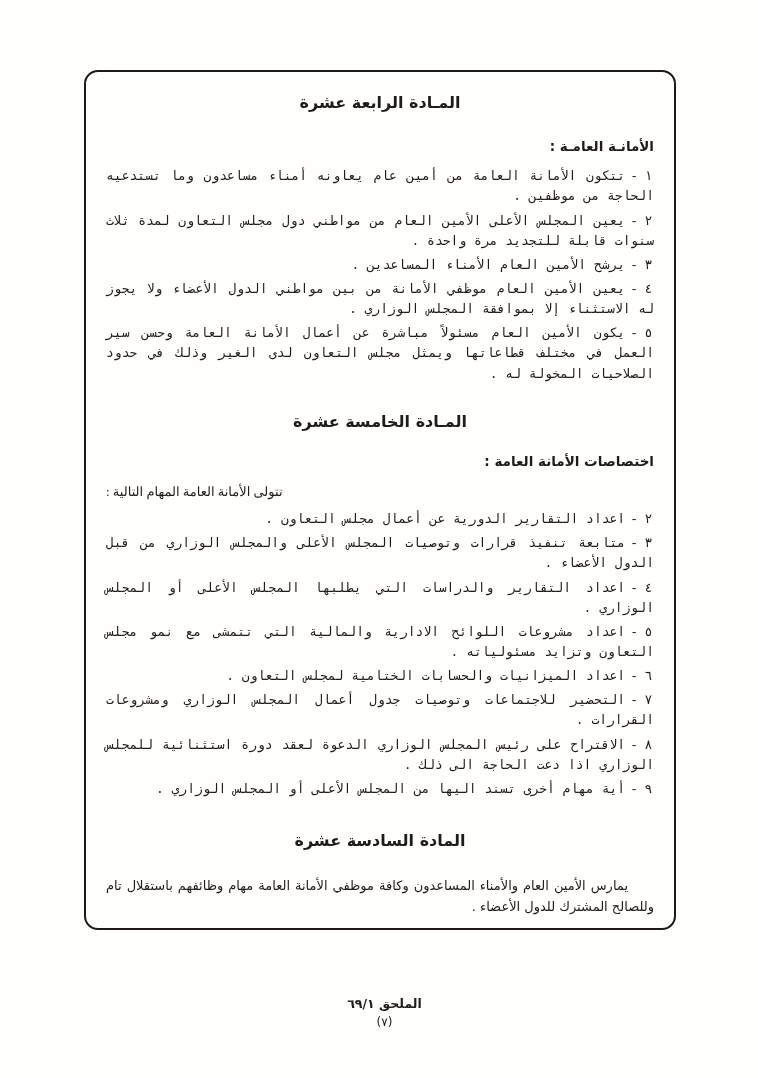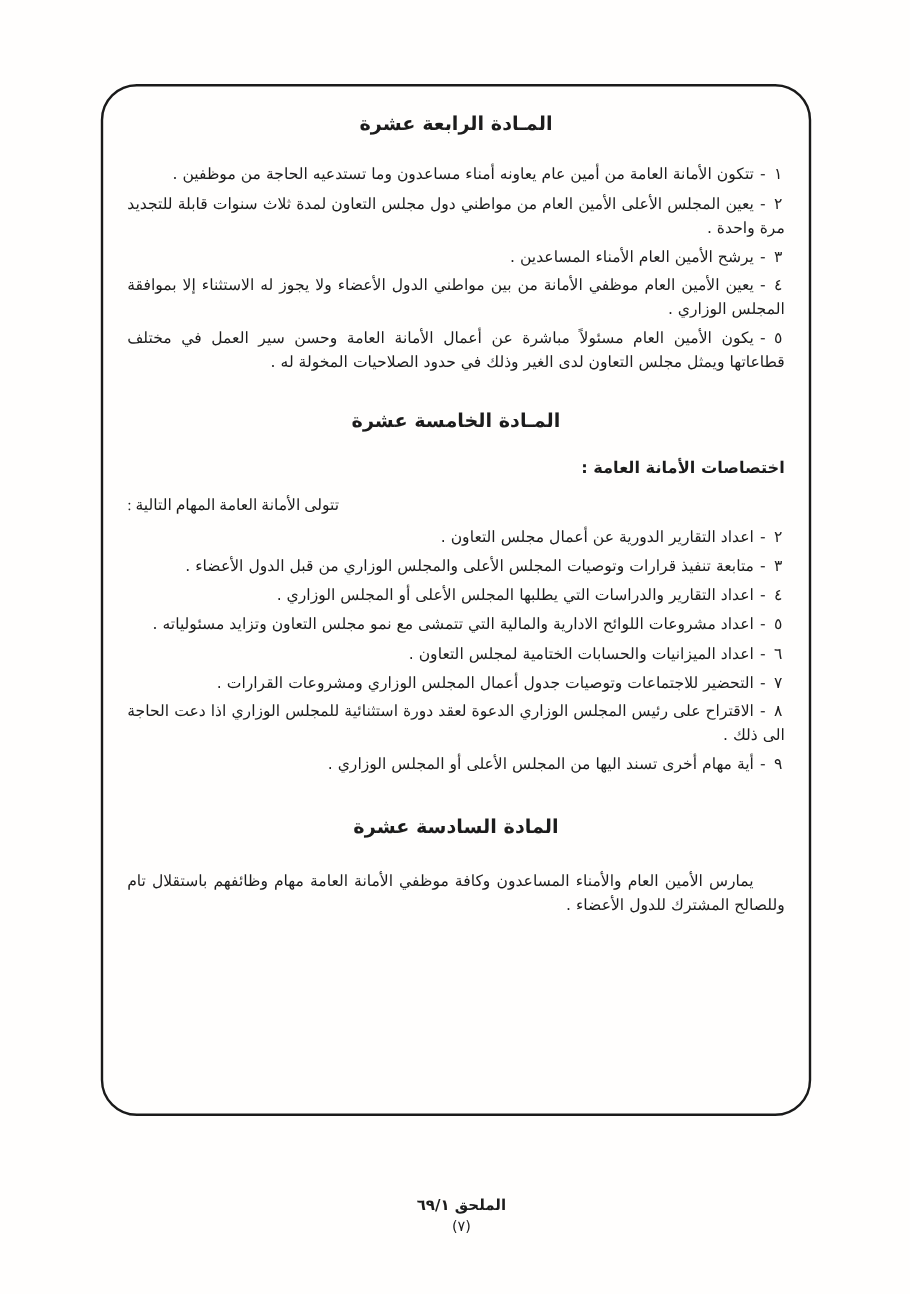--- a/index.html
+++ b/index.html
@@ -15,21 +15,21 @@
     inset: 0;
     background: #fffefd;
   }
   .frame {
     position: absolute;
     left: 84px;
     top: 70px;
     width: 592px;
     height: 860px;
     border: 2px solid #1a1a1a;
-    border-radius: 30px;
+    border-radius: 14px;
     padding: 14px 20px 0 20px;
     direction: rtl;
     font-size: 13px;
     line-height: 1.55;
   }
   .article-title {
     text-align: center;
     font-weight: bold;
     font-size: 16px;
     line-height: 1.4;
@@ -44,20 +44,21 @@
     text-align: right;
   }
   .intro {
     margin: 0 24px 8px 0;
     text-align: left;
     font-family: Liberation Serif, serif;
   }
   .item {
     text-align: justify;
     margin-bottom: 4px;
+    font-family: Liberation Mono, monospace;
   }
   .num {
     display: inline-block;
     min-width: 11px;
     text-align: center;
   }
   .dash { margin: 0 5px; }
   .body-paragraph {
     margin-top: 24px;
     text-indent: 26px;
@@ -83,20 +84,21 @@
 </style>
 </head>
 <body>
 
 <div class="scan-page">
 
   <div class="frame">
 
     <h2 class="article-title" id="t14">المـادة الرابعة عشرة</h2>
 
+    <h3 class="section-heading">الأمانـة العامـة :</h3>
 
     <p class="item"><span class="num">١</span><span class="dash">-</span><span>تتكون الأمانة العامة من أمين عام يعاونه أمناء مساعدون وما تستدعيه الحاجة من موظفين .</span></p>
 
     <p class="item"><span class="num">٢</span><span class="dash">-</span><span>يعين المجلس الأعلى الأمين العام من مواطني دول مجلس التعاون لمدة ثلاث سنوات قابلة للتجديد مرة واحدة .</span></p>
 
     <p class="item"><span class="num">٣</span><span class="dash">-</span><span>يرشح الأمين العام الأمناء المساعدين .</span></p>
 
     <p class="item"><span class="num">٤</span><span class="dash">-</span><span>يعين الأمين العام موظفي الأمانة من بين مواطني الدول الأعضاء ولا يجوز له الاستثناء إلا بموافقة المجلس الوزاري .</span></p>
 
     <p class="item"><span class="num">٥</span><span class="dash">-</span><span>يكون الأمين العام مسئولاً مباشرة عن أعمال الأمانة العامة وحسن سير العمل في مختلف قطاعاتها ويمثل مجلس التعاون لدى الغير وذلك في حدود الصلاحيات المخولة له .</span></p>

